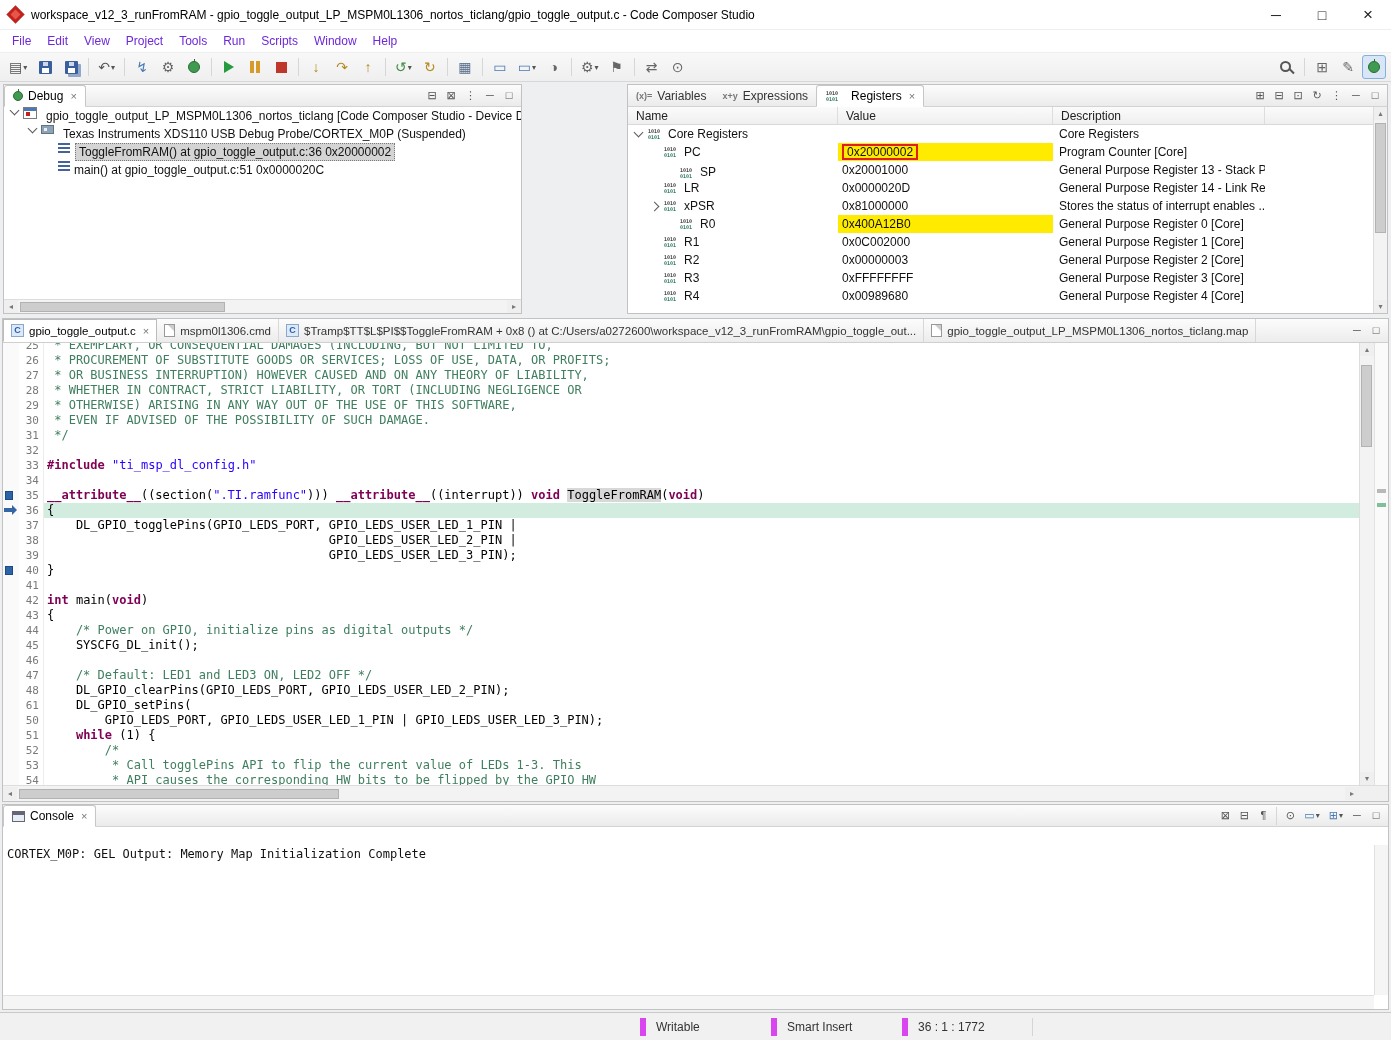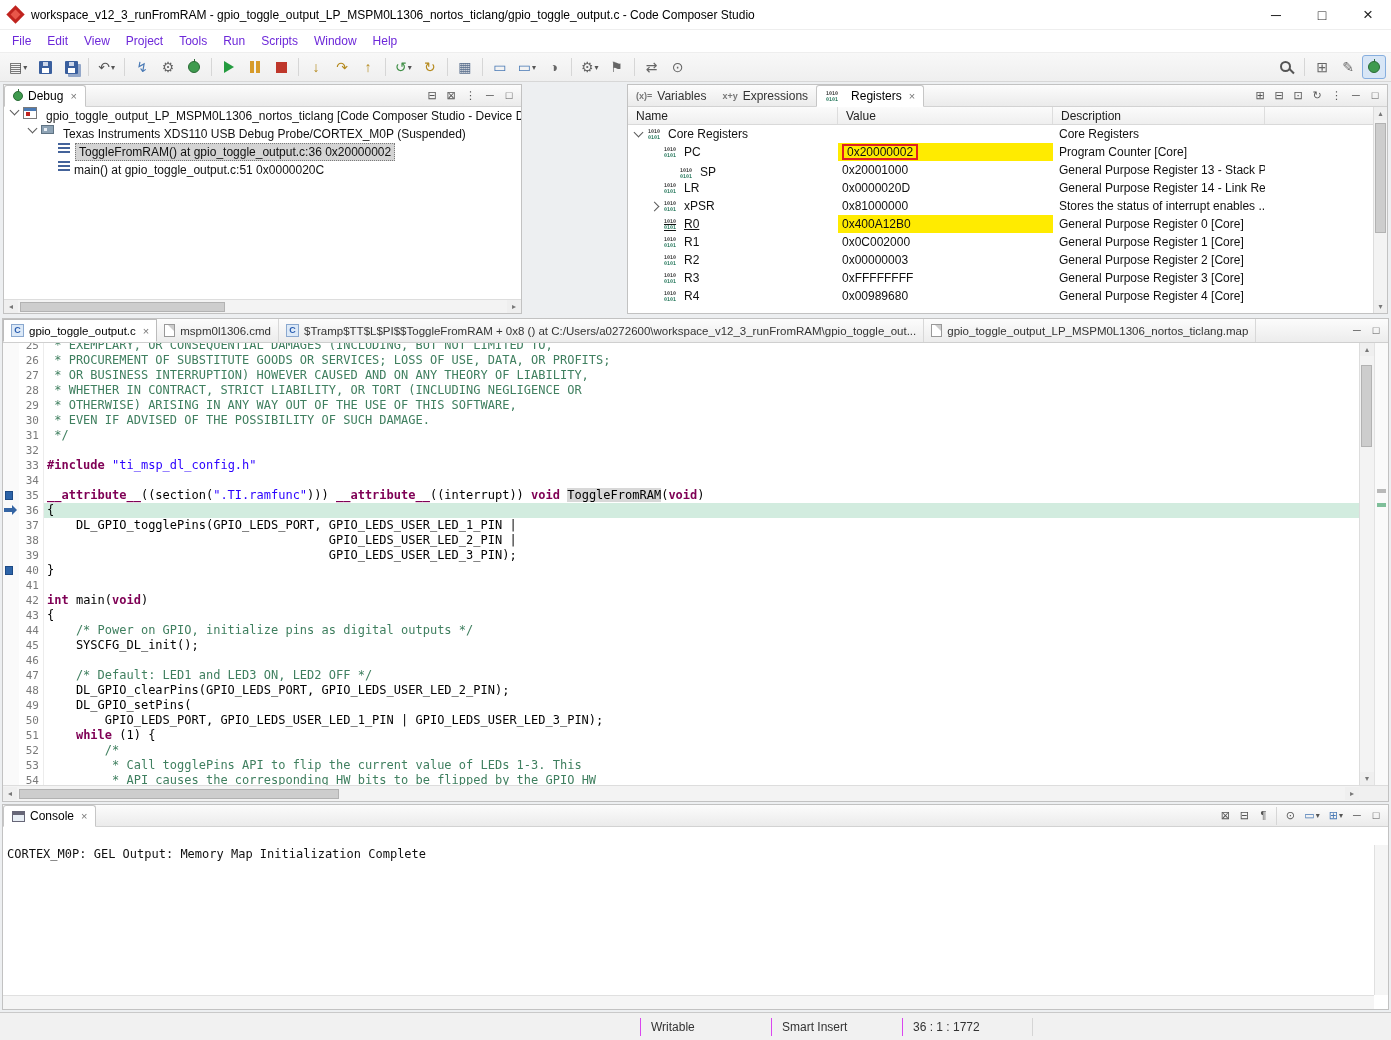--- a/index.html
+++ b/index.html
@@ -135,21 +135,21 @@
   
   .consp{left:2px;top:722px;right:2px;bottom:2px}
   .ctitle{height:18px;padding:2px 5px;color:#000;white-space:nowrap;overflow:hidden;border-bottom:1px solid #f0f0f0}
   .cout{position:absolute;top:40px;left:0;right:14px;bottom:14px;padding:2px 4px;font:12px/15px "DejaVu Sans Mono",monospace;white-space:pre;overflow:hidden}
   .cvsb{position:absolute;top:40px;right:0;bottom:14px;width:14px;background:#f5f5f5;border-left:1px solid #e0e0e0}
   .chsb{position:absolute;left:0;right:14px;bottom:0;height:14px;background:#f5f5f5;border-top:1px solid #e0e0e0}
 
   
   .statusbar{position:absolute;left:0;right:0;bottom:0;height:28px;background:#f1f1f1;border-top:1px solid #c9c9c9;display:flex;align-items:center;color:#333}
   .sbspacer{width:640px;flex:none}
-  .sbcell{width:131px;flex:none;height:18px;display:flex;align-items:center;padding-left:10px;border-left:1px solid #d946ef}
+  .sbcell{width:131px;flex:none;height:18px;display:flex;align-items:center;padding-left:10px;border-left:6px solid #d946ef}
   .sbcell.last{border-right:1px solid #d5d5d5}
 </style>
 </head>
 <body>
 
 <div class="app">
 
   <div class="titlebar">
     <span class="logo"></span>
     <span class="wtitle">workspace_v12_3_runFromRAM - gpio_toggle_output_LP_MSPM0L1306_nortos_ticlang/gpio_toggle_output.c - Code Composer Studio</span>
@@ -441,21 +441,21 @@
               <span class="ric">
                 <b>1010</b>
                 <i>0101</i>
               </span>
               <span>xPSR</span>
             </div>
             <div class="rc val">0x81000000</div>
             <div class="rc desc">Stores the status of interrupt enables ...</div>
           </div>
           <div class="rrow">
-            <div class="rc name" style="padding-left: 22px; text-decoration: underline;">
+            <div class="rc name" style="padding-left: 38px;">
               <span style="width: 13px; flex: 0 0 auto;"></span>
               <span class="ric">
                 <b>1010</b>
                 <i>0101</i>
               </span>
               <span>R0</span>
             </div>
             <div class="rc val hl">0x400A12B0</div>
             <div class="rc desc">General Purpose Register 0 [Core]</div>
           </div>
@@ -692,21 +692,21 @@
               <span class="ctext"><span class="tk-c">    /* Default: LED1 and LED3 ON, LED2 OFF */</span></span>
             </div>
             <div class="cline">
               <span class="rcell"></span>
               <span class="lnum">48</span>
               <span class="gsep"></span>
               <span class="ctext"><span>    DL_GPIO_clearPins(GPIO_LEDS_PORT, GPIO_LEDS_USER_LED_2_PIN);</span></span>
             </div>
             <div class="cline">
               <span class="rcell"></span>
-              <span class="lnum">49</span>
+              <span class="lnum">61</span>
               <span class="gsep"></span>
               <span class="ctext"><span>    DL_GPIO_setPins(</span></span>
             </div>
             <div class="cline">
               <span class="rcell"></span>
               <span class="lnum">50</span>
               <span class="gsep"></span>
               <span class="ctext"><span>        GPIO_LEDS_PORT, GPIO_LEDS_USER_LED_1_PIN | GPIO_LEDS_USER_LED_3_PIN);</span></span>
             </div>
             <div class="cline">

